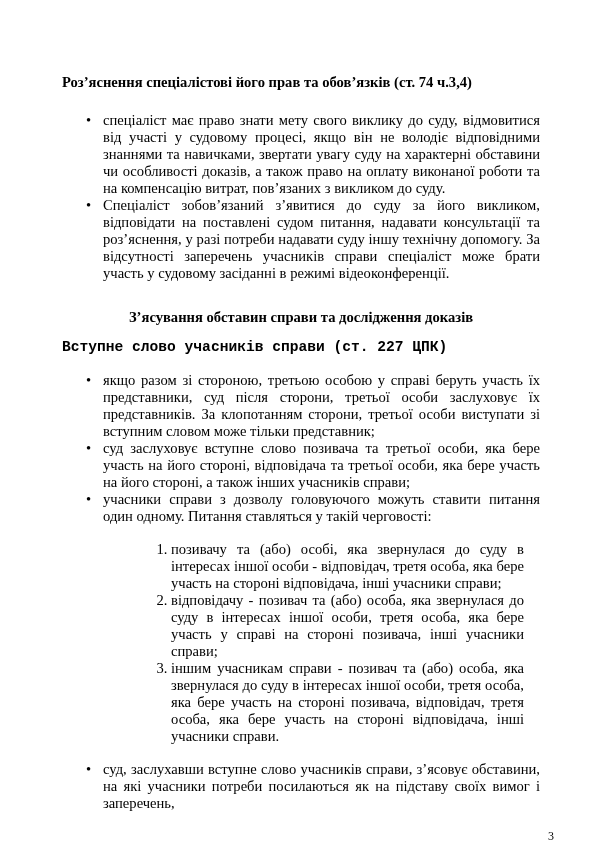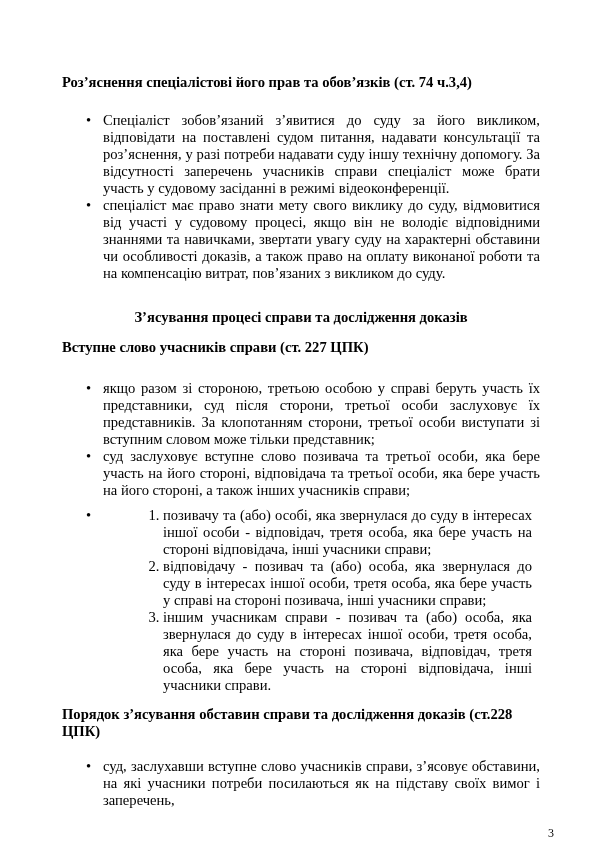--- a/index.html
+++ b/index.html
@@ -24,41 +24,41 @@
   }
   .heading {
     font-weight: 700;
     margin: 0;
     font-size: 14.6px;
     line-height: 17px;
   }
   .heading.center { text-align: center; }
   #s1-heading { margin-bottom: 21px; }
   #s2-heading { margin-top: 27px; margin-bottom: 13px; }
-  #s3-heading { margin-bottom: 24px; }
+  #s3-heading { margin-bottom: 16px; font-family: Liberation Mono, monospace; }
   #s4-heading { margin-top: 12px; margin-bottom: 18px; }
 
   ul.bullets {
     margin: 0;
     padding: 0;
     list-style: none;
   }
   ul.bullets > li {
     position: relative;
     padding-left: 41px;
     text-align: justify;
   }
   ul.bullets > li::before {
     content: "\2022";
     position: absolute;
     left: 24px;
     top: 0;
   }
   ol.numbered {
-    margin: 8px;
+    margin: 16px;
     padding-left: 52px;
   }
   ol.numbered > li {
     text-align: justify;
   }
   .page-number {
     text-align: right;
     margin-top: 17px;
     margin-right: -14px;
     font-size: 12px;
@@ -66,41 +66,41 @@
   }
 </style>
 </head>
 <body>
 
 <div class="page">
 
   <p class="heading" id="s1-heading">Роз’яснення спеціалістові його прав та обов’язків (ст. 74 ч.3,4)</p>
 
   <ul class="bullets">
+    <li>спеціаліст має право знати мету свого виклику до суду, відмовитися від участі у судовому процесі, якщо він не володіє відповідними знаннями та навичками, звертати увагу суду на характерні обставини чи особливості доказів, а також право на оплату виконаної роботи та на компенсацію витрат, пов’язаних з викликом до суду.</li>
     <li>Спеціаліст зобов’язаний з’явитися до суду за його викликом, відповідати на поставлені судом питання, надавати консультації та роз’яснення, у разі потреби надавати суду іншу технічну допомогу. За відсутності заперечень учасників справи спеціаліст може брати участь у судовому засіданні в режимі відеоконференції.</li>
-    <li>спеціаліст має право знати мету свого виклику до суду, відмовитися від участі у судовому процесі, якщо він не володіє відповідними знаннями та навичками, звертати увагу суду на характерні обставини чи особливості доказів, а також право на оплату виконаної роботи та на компенсацію витрат, пов’язаних з викликом до суду.</li>
   </ul>
 
-  <p class="heading center" id="s2-heading">З’ясування процесі справи та дослідження доказів</p>
+  <p class="heading center" id="s2-heading">З’ясування обставин справи та дослідження доказів</p>
 
   <p class="heading" id="s3-heading">Вступне слово учасників справи (ст. 227 ЦПК)</p>
 
   <ul class="bullets">
     <li>якщо разом зі стороною, третьою особою у справі беруть участь їх представники, суд після сторони, третьої особи заслуховує їх представників. За клопотанням сторони, третьої особи виступати зі вступним словом може тільки представник;</li>
     <li>суд заслуховує вступне слово позивача та третьої особи, яка бере участь на його стороні, відповідача та третьої особи, яка бере участь на його стороні, а також інших учасників справи;</li>
     <li>
+      <span>учасники справи з дозволу головуючого можуть ставити питання один одному. Питання ставляться у такій черговості:</span>
       <ol class="numbered">
         <li>позивачу та (або) особі, яка звернулася до суду в інтересах іншої особи - відповідач, третя особа, яка бере участь на стороні відповідача, інші учасники справи;</li>
         <li>відповідачу - позивач та (або) особа, яка звернулася до суду в інтересах іншої особи, третя особа, яка бере участь у справі на стороні позивача, інші учасники справи;</li>
         <li>іншим учасникам справи - позивач та (або) особа, яка звернулася до суду в інтересах іншої особи, третя особа, яка бере участь на стороні позивача, відповідач, третя особа, яка бере участь на стороні відповідача, інші учасники справи.</li>
       </ol>
     </li>
   </ul>
 
-  <p class="heading" id="s4-heading">Порядок з’ясування обставин справи та дослідження доказів (ст.228 ЦПК)</p>
 
   <ul class="bullets">
     <li>суд, заслухавши вступне слово учасників справи, з’ясовує обставини, на які учасники потреби посилаються як на підставу своїх вимог і заперечень,</li>
   </ul>
 
   <div class="page-number">3</div>
 
 </div>
 
 </body></html>

